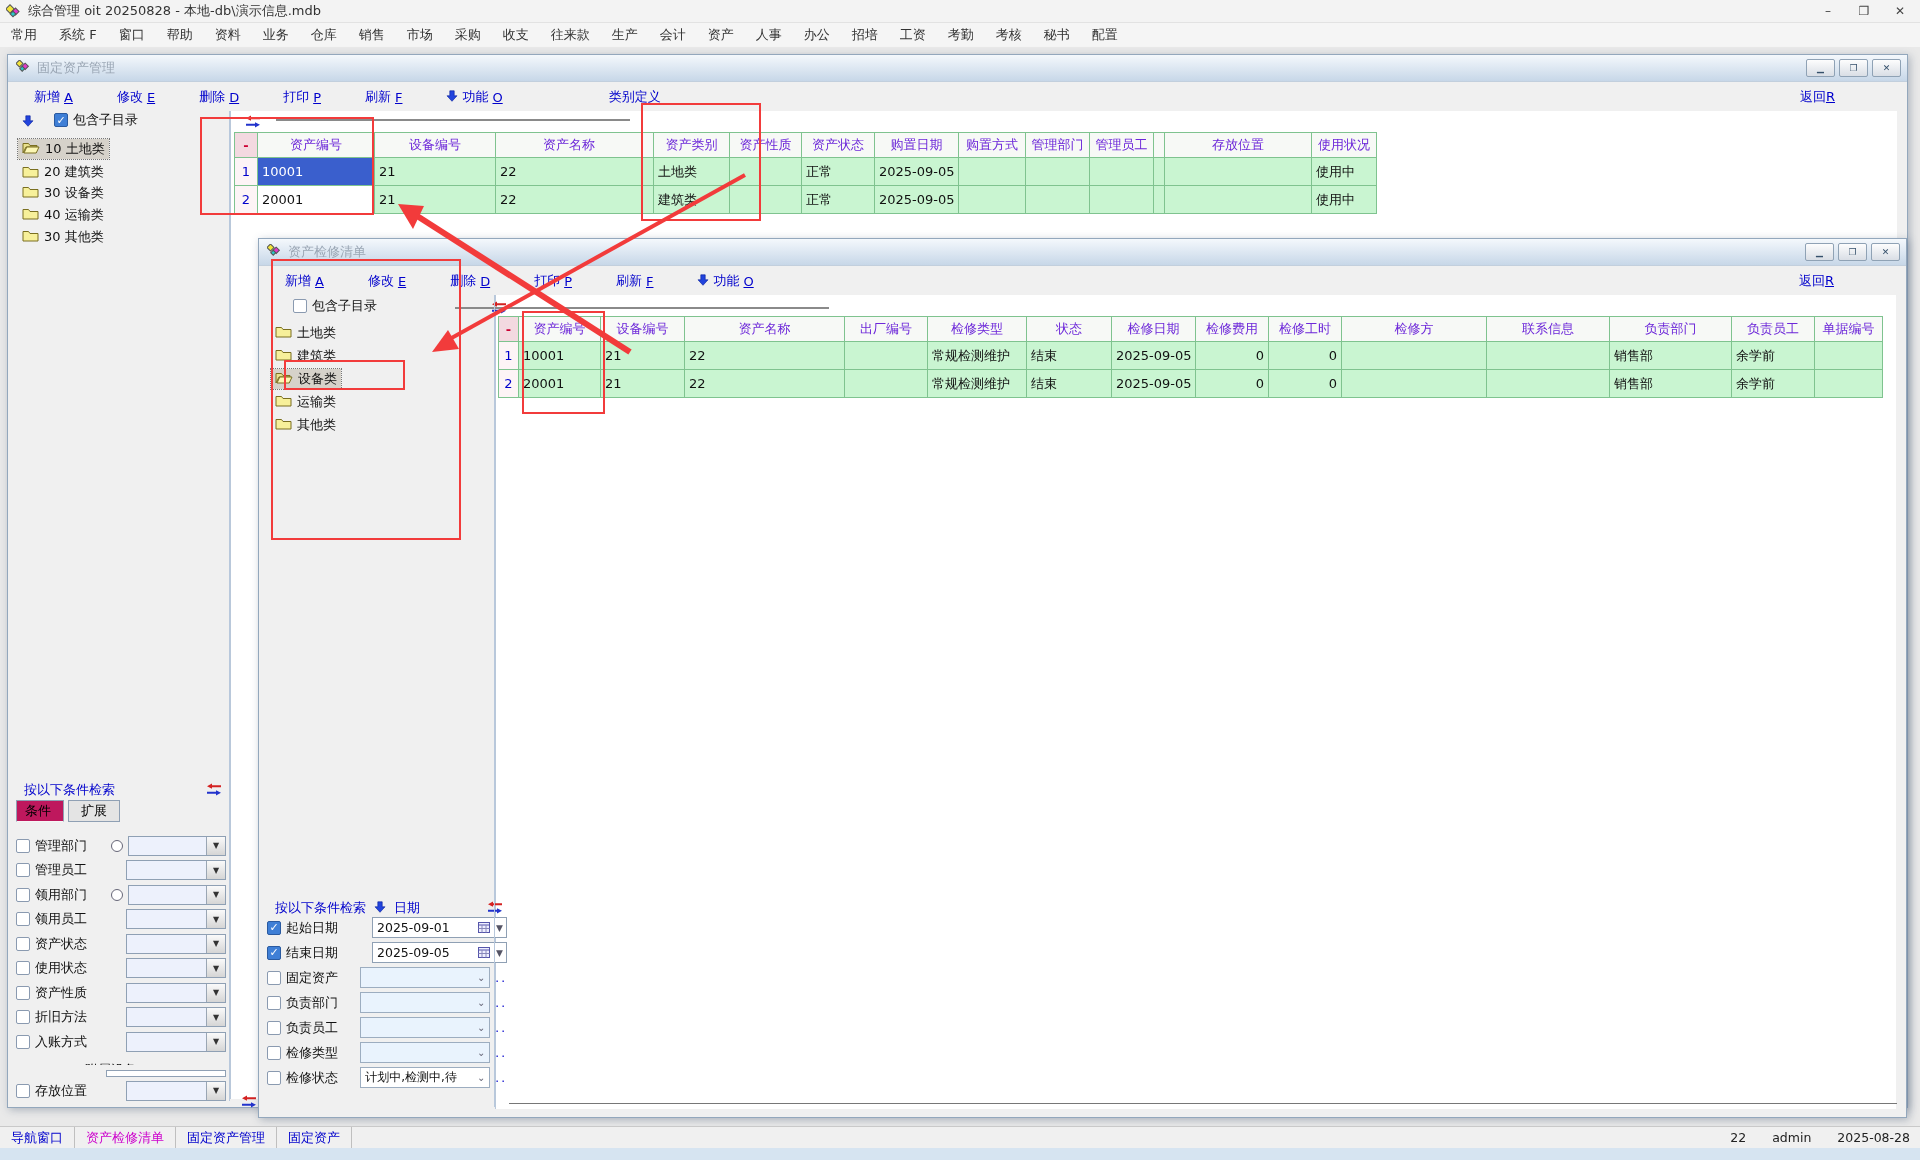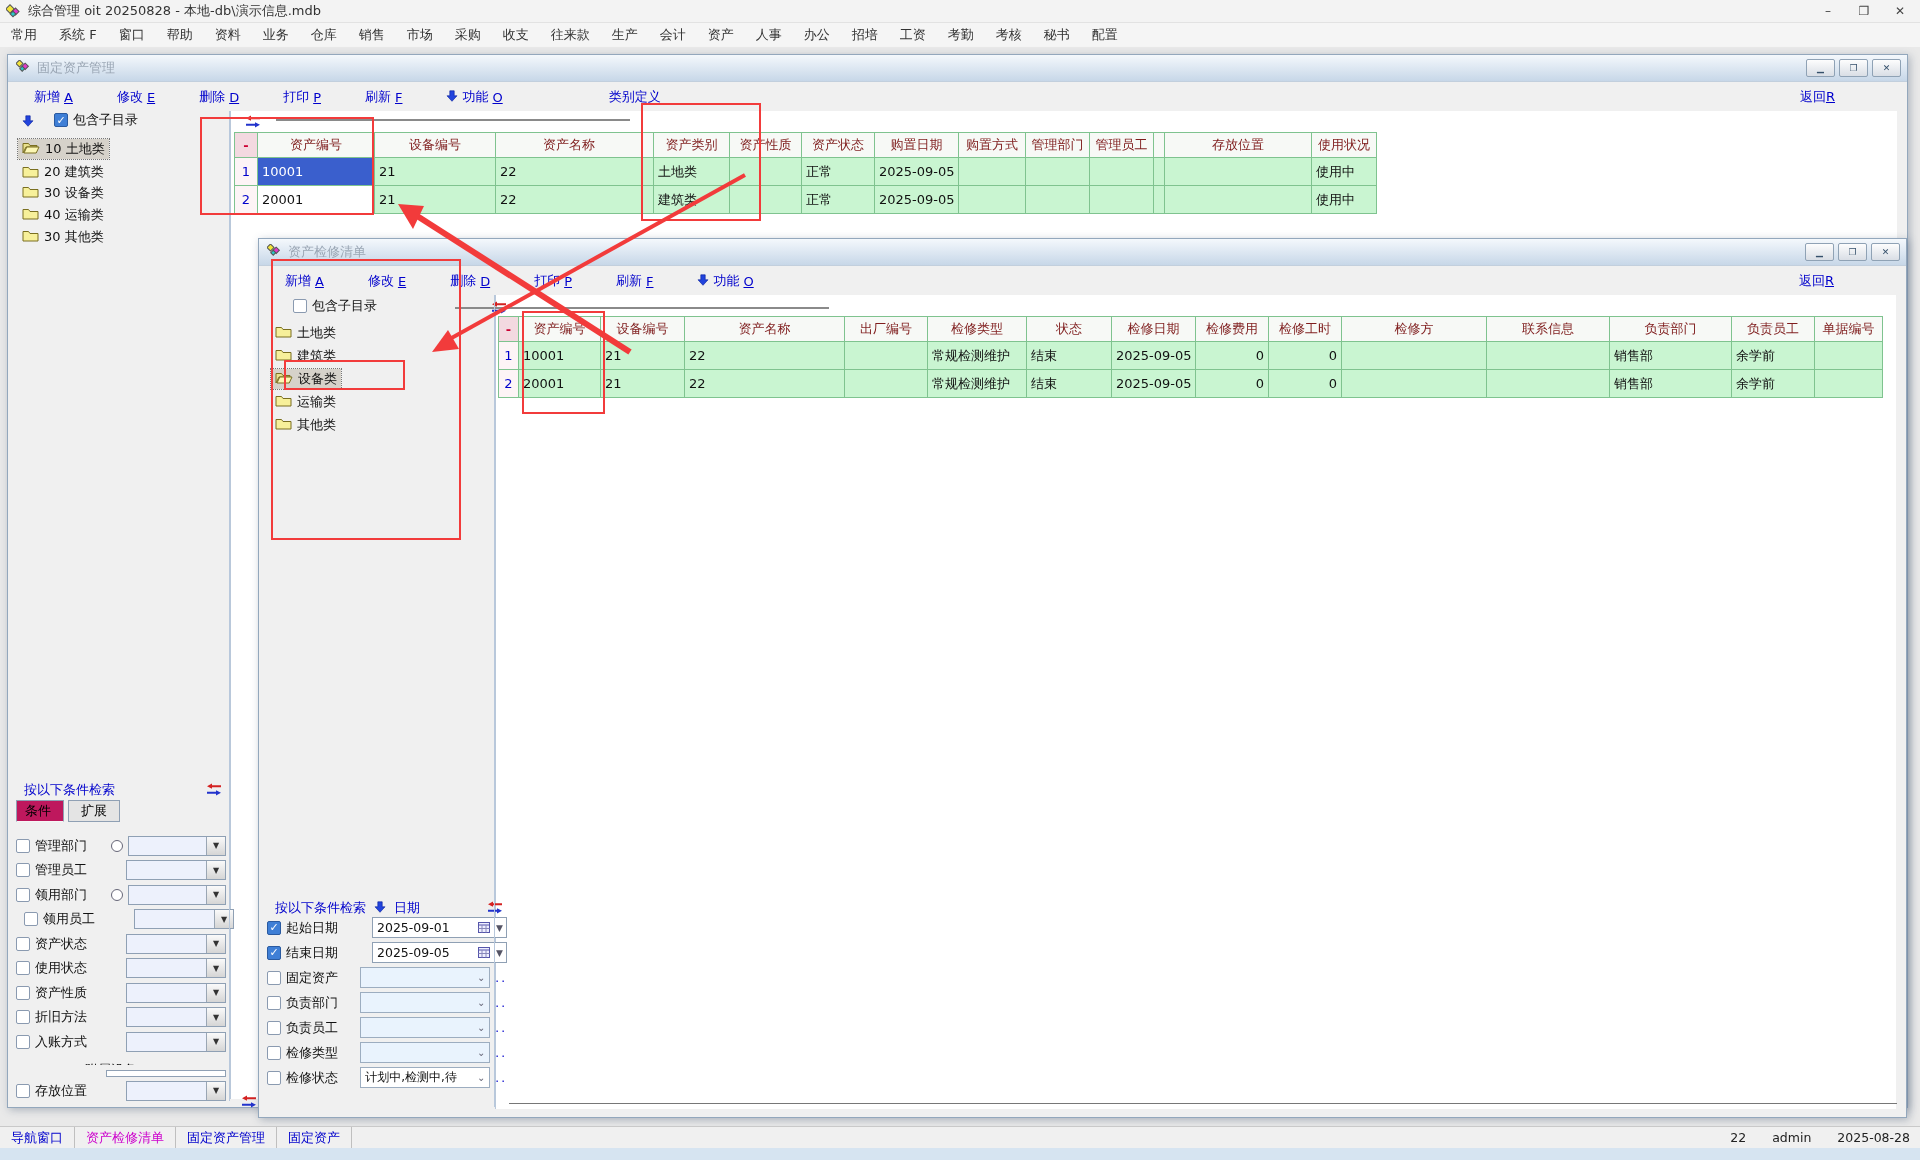--- a/index.html
+++ b/index.html
@@ -48,21 +48,21 @@
   .datefield .chev{position:absolute;right:3px;color:#556;font-size:9px;top:5px;}
   .tinput{height:20px;box-sizing:border-box;border:1px solid #8fa0b4;background:#fff;}
   .dots{color:#0000cc;font-size:12px;letter-spacing:2px;}
   
   .tbl{position:absolute;font-size:13px;}
   .trow{display:flex;}
   .tc{box-sizing:border-box;border:1px solid #7fc38f;margin-left:-1px;margin-top:-1px;
     display:flex;align-items:center;padding:0 4px;overflow:hidden;white-space:nowrap;}
   .trow .tc:first-child{margin-left:0;}
   .trow:first-child .tc{margin-top:0;}
-  .th{background:#f7f9f6;color:#7f1d1d;justify-content:center;padding:0;}
+  .th{background:#f7f9f6;color:#6d28d9;justify-content:center;padding:0;}
   .th-num{background:#f3d9e0;color:#cc0033;font-weight:bold;}
   .td{background:#c9f5d1;color:#111;}
   .td-num{background:#fdf4f6;color:#0000cc;justify-content:center;}
   .td.selcell{background:#3a5fcd;color:#fff;}
   .td.whitecell{background:#ffffff;}
   .td.rnum{justify-content:flex-end;}
   
   .sp-title{position:absolute;color:#0000cc;font-size:13px;display:flex;align-items:center;gap:8px;}
   .tabbar{position:absolute;display:flex;font-size:13px;}
   .tab{border:1px solid #8fa0b4;padding:1px 12px;background:#e4e4e4;margin-right:4px;}
@@ -296,21 +296,21 @@
         </div>
       </div>
       <div class="frow" style="left: 8px; top: 829px; width: 210px;">
         <span class="cb"></span>
         <span class="flabel">领用部门</span>
         <span class="radio"></span>
         <div class="combo" style="width: 100px; margin-left: auto; height: 20px;">
           <span class="dbtn">▼</span>
         </div>
       </div>
-      <div class="frow" style="left: 16px; top: 853.5px; width: 210px;">
+      <div class="frow" style="left: 8px; top: 853.5px; width: 210px;">
         <span class="cb"></span>
         <span class="flabel">领用员工</span>
         <div class="combo" style="width: 100px; margin-left: auto; height: 20px;">
           <span class="dbtn">▼</span>
         </div>
       </div>
       <div class="frow" style="left: 8px; top: 878px; width: 210px;">
         <span class="cb"></span>
         <span class="flabel">资产状态</span>
         <div class="combo" style="width: 100px; margin-left: auto; height: 20px;">

